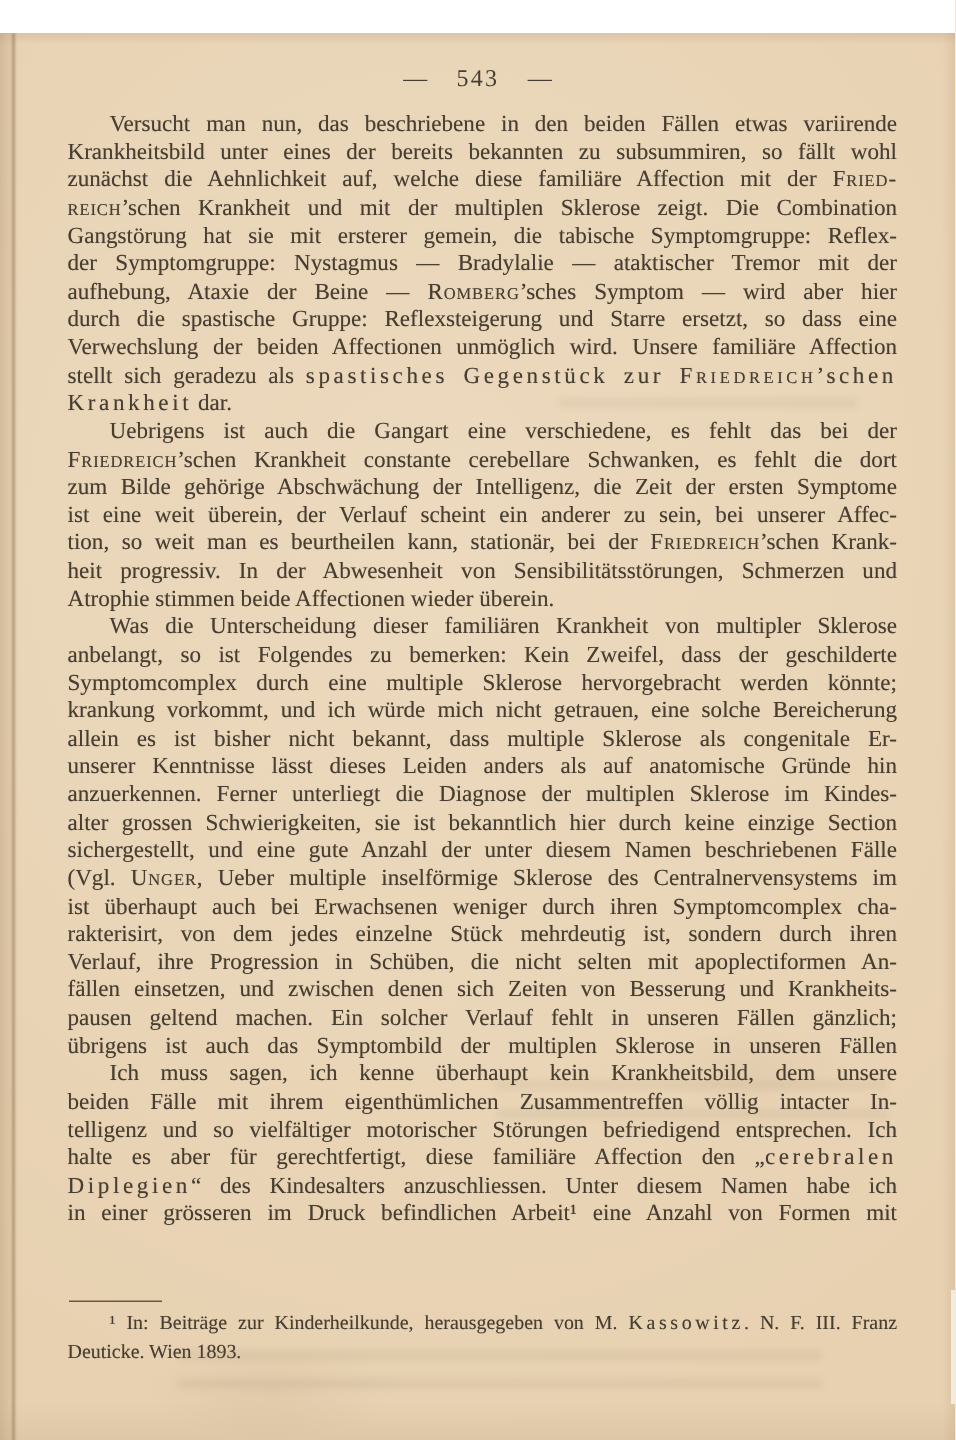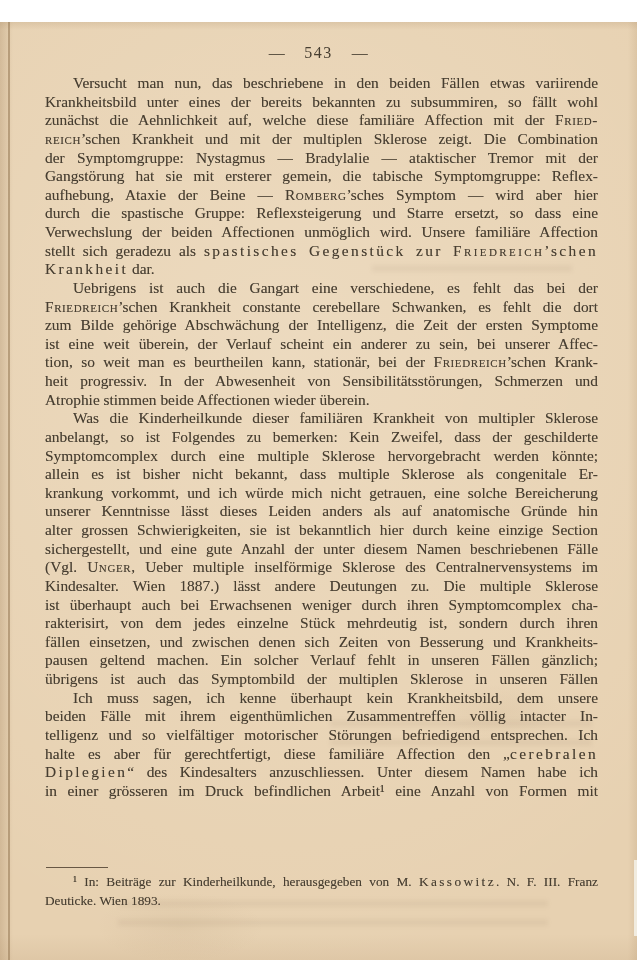--- a/index.html
+++ b/index.html
@@ -73,50 +73,51 @@
     <div class="pageno">
       <span>—</span><span class="num">543</span><span>—</span>
     </div>
 
     <div class="bodytext">
         <div>
           <div class="line indent"><span>Versucht man nun, das beschriebene in den beiden Fällen etwas variirende</span></div>
           <div class="line"><span>Krankheitsbild unter eines der bereits bekannten zu subsummiren, so fällt wohl</span></div>
           <div class="line"><span>zunächst die Aehnlichkeit auf, welche diese familiäre Affection mit der </span><span class="sc">Fried-</span></div>
           <div class="line"><span class="sc">reich</span><span>’schen Krankheit und mit der multiplen Sklerose zeigt. Die Combination</span></div>
+          <div class="line"><span>Gangstörung hat sie mit ersterer gemein, die tabische Symptomgruppe: Reflex-</span></div>
           <div class="line"><span>der Symptomgruppe: Nystagmus — Bradylalie — ataktischer Tremor mit der</span></div>
-          <div class="line"><span>Gangstörung hat sie mit ersterer gemein, die tabische Symptomgruppe: Reflex-</span></div>
           <div class="line"><span>aufhebung, Ataxie der Beine — </span><span class="sc">Romberg</span><span>’sches Symptom — wird aber hier</span></div>
           <div class="line"><span>durch die spastische Gruppe: Reflexsteigerung und Starre ersetzt, so dass eine</span></div>
           <div class="line"><span>Verwechslung der beiden Affectionen unmöglich wird. Unsere familiäre Affection</span></div>
           <div class="line"><span>stellt sich geradezu als </span><span class="g">spastisches Gegenstück zur </span><span class="sc g">Friedreich</span><span class="g">’schen</span></div>
           <div class="line last"><span class="g">Krankheit</span><span> dar.</span></div>
         </div>
         <div>
           <div class="line indent"><span>Uebrigens ist auch die Gangart eine verschiedene, es fehlt das bei der</span></div>
           <div class="line"><span class="sc">Friedreich</span><span>’schen Krankheit constante cerebellare Schwanken, es fehlt die dort</span></div>
           <div class="line"><span>zum Bilde gehörige Abschwächung der Intelligenz, die Zeit der ersten Symptome</span></div>
           <div class="line"><span>ist eine weit überein, der Verlauf scheint ein anderer zu sein, bei unserer Affec-</span></div>
           <div class="line"><span>tion, so weit man es beurtheilen kann, stationär, bei der </span><span class="sc">Friedreich</span><span>’schen Krank-</span></div>
           <div class="line"><span>heit progressiv. In der Abwesenheit von Sensibilitätsstörungen, Schmerzen und</span></div>
           <div class="line last"><span>Atrophie stimmen beide Affectionen wieder überein.</span></div>
         </div>
         <div>
-          <div class="line indent"><span>Was die Kinderheilkunde dieser familiären Krankheit von multipler Sklerose</span></div>
+          <div class="line indent"><span>Was die Unterscheidung dieser familiären Krankheit von multipler Sklerose</span></div>
           <div class="line"><span>anbelangt, so ist Folgendes zu bemerken: Kein Zweifel, dass der geschilderte</span></div>
           <div class="line"><span>Symptomcomplex durch eine multiple Sklerose hervorgebracht werden könnte;</span></div>
+          <div class="line"><span>krankung vorkommt, und ich würde mich nicht getrauen, eine solche Bereicherung</span></div>
           <div class="line"><span>allein es ist bisher nicht bekannt, dass multiple Sklerose als congenitale Er-</span></div>
-          <div class="line"><span>krankung vorkommt, und ich würde mich nicht getrauen, eine solche Bereicherung</span></div>
           <div class="line"><span>unserer Kenntnisse lässt dieses Leiden anders als auf anatomische Gründe hin</span></div>
+          <div class="line"><span>anzuerkennen. Ferner unterliegt die Diagnose der multiplen Sklerose im Kindes-</span></div>
           <div class="line"><span>alter grossen Schwierigkeiten, sie ist bekanntlich hier durch keine einzige Section</span></div>
           <div class="line"><span>sichergestellt, und eine gute Anzahl der unter diesem Namen beschriebenen Fälle</span></div>
           <div class="line"><span>(Vgl. </span><span class="sc">Unger</span><span>, Ueber multiple inselförmige Sklerose des Centralnervensystems im</span></div>
-          <div class="line"><span>Kindesalter. Wien 1887.) lässt andere Deutungen zu. Die multiple Sklerose</span></div>
           <div class="line"><span>ist überhaupt auch bei Erwachsenen weniger durch ihren Symptomcomplex cha-</span></div>
           <div class="line"><span>rakterisirt, von dem jedes einzelne Stück mehrdeutig ist, sondern durch ihren</span></div>
+          <div class="line"><span>Verlauf, ihre Progression in Schüben, die nicht selten mit apoplectiformen An-</span></div>
           <div class="line"><span>fällen einsetzen, und zwischen denen sich Zeiten von Besserung und Krankheits-</span></div>
           <div class="line"><span>pausen geltend machen. Ein solcher Verlauf fehlt in unseren Fällen gänzlich;</span></div>
           <div class="line"><span>übrigens ist auch das Symptombild der multiplen Sklerose in unseren Fällen</span></div>
         </div>
         <div>
           <div class="line indent"><span>Ich muss sagen, ich kenne überhaupt kein Krankheitsbild, dem unsere</span></div>
           <div class="line"><span>beiden Fälle mit ihrem eigenthümlichen Zusammentreffen völlig intacter In-</span></div>
           <div class="line"><span>telligenz und so vielfältiger motorischer Störungen befriedigend entsprechen. Ich</span></div>
           <div class="line"><span>halte es aber für gerechtfertigt, diese familiäre Affection den „</span><span class="g">cerebralen</span></div>
           <div class="line"><span class="g">Diplegien</span><span>“ des Kindesalters anzuschliessen. Unter diesem Namen habe ich</span></div>

